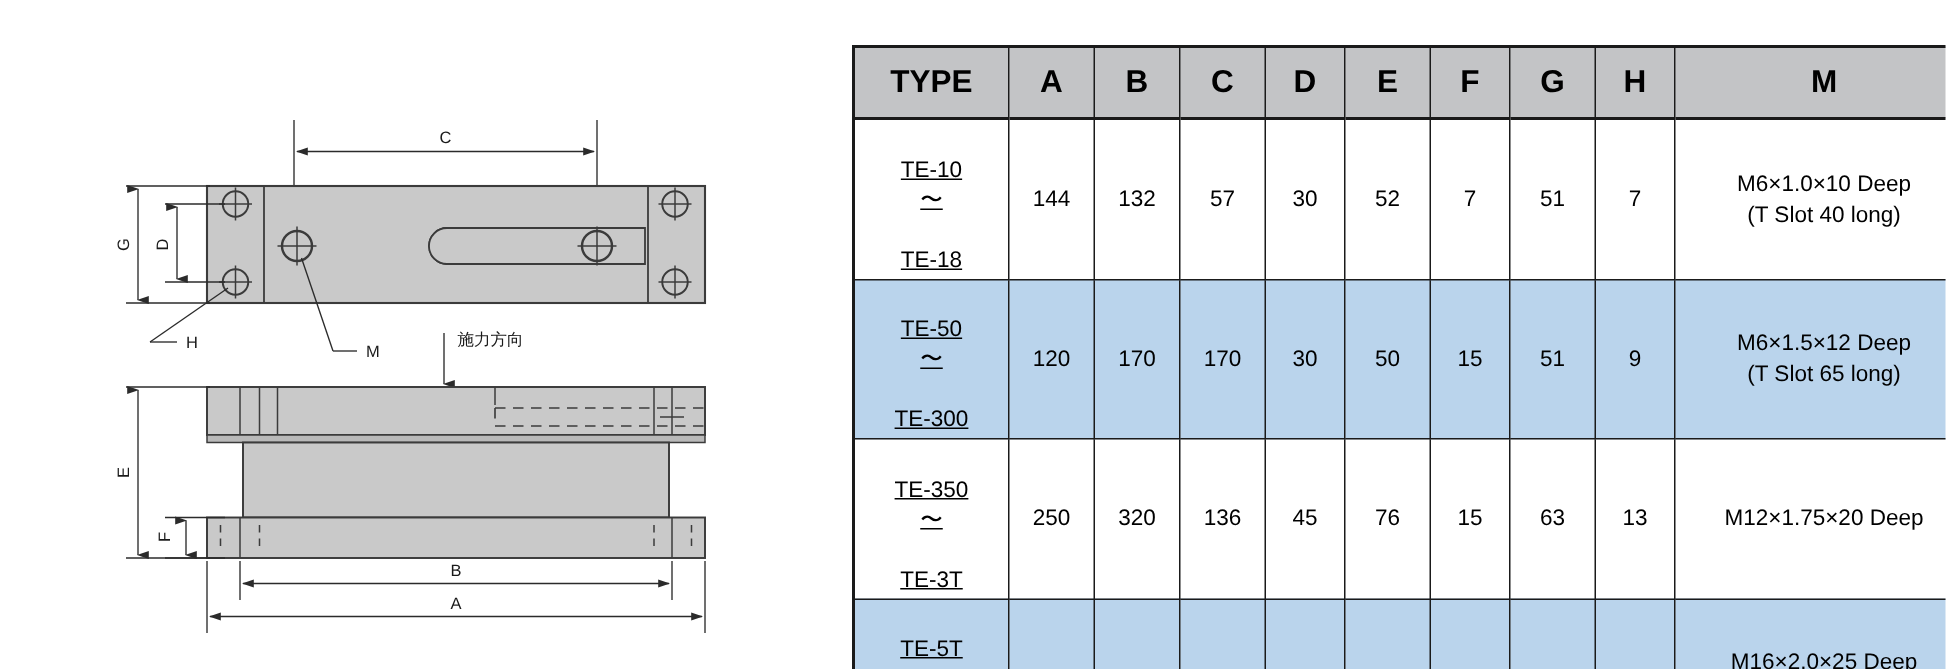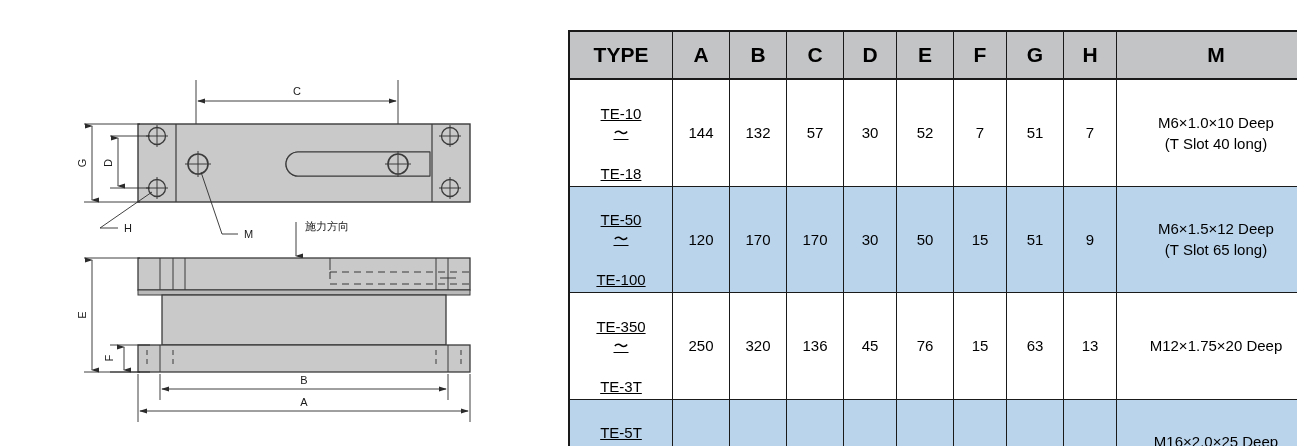--- a/index.html
+++ b/index.html
@@ -292,21 +292,21 @@
         <td>51</td>
         <td>7</td>
         <td class="m-cell">M6×1.0×10 Deep
 (T Slot 40 long)</td>
       </tr>
 
       <tr class="alt">
         <td class="type-cell">
           <span>TE-50</span>
           <span class="tilde">〜</span>
-          <span>TE-100</span>
+          <span>TE-300</span>
         </td>
         <td>120</td>
         <td>170</td>
         <td>170</td>
         <td>30</td>
         <td>50</td>
         <td>15</td>
         <td>51</td>
         <td>9</td>
         <td class="m-cell">M6×1.5×12 Deep

